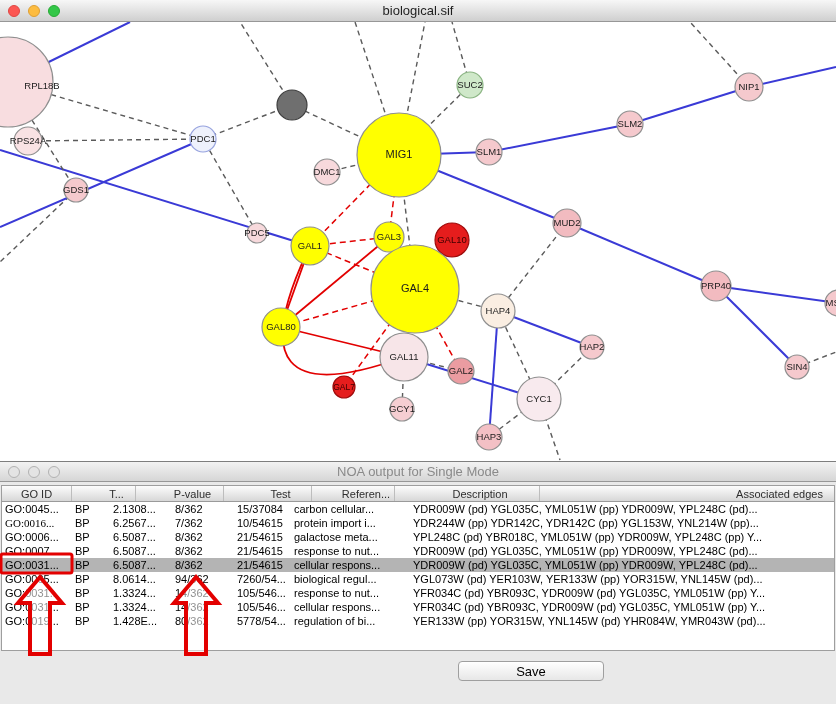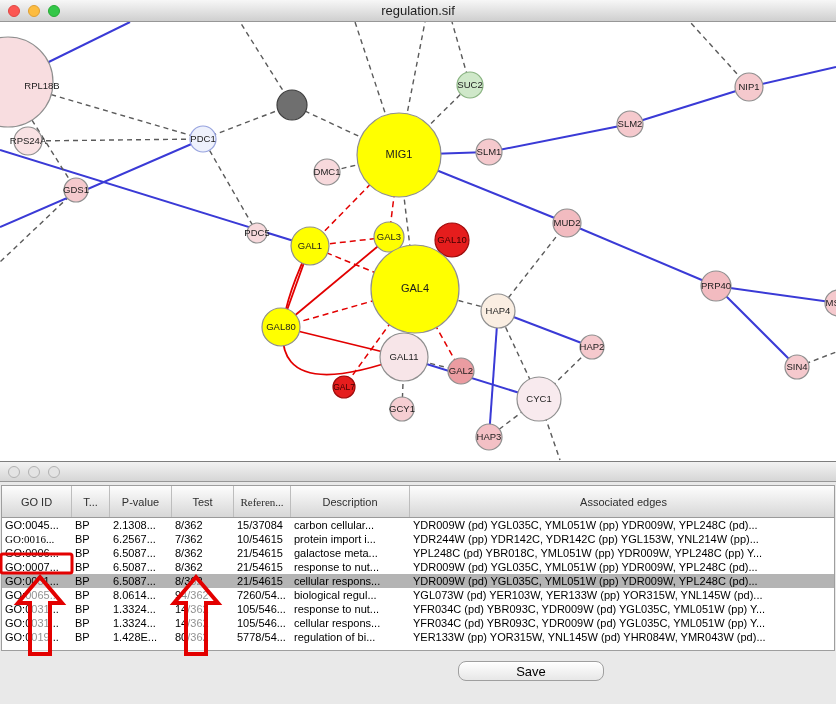--- a/index.html
+++ b/index.html
@@ -26,54 +26,54 @@
   #net-svg text{font-family:"Liberation Sans",sans-serif;}
 
   
   #bottom-window{position:absolute;left:0;top:461px;width:836px;height:243px;
     background:#e9e9e9;border-top:1px solid #7e7e7e;}
   #bottom-window .titlebar{height:20px;background:linear-gradient(#f2f2f2,#d6d6d6);color:#8a8a8a;}
 
   #noa-table{position:absolute;left:1px;top:23px;width:834px;height:166px;
     background:#ffffff;border:1px solid #9e9e9e;box-sizing:border-box;
     font-size:11px;overflow:hidden;}
-  .hdr{display:flex;height:32px;background:linear-gradient(#fdfdfd,#d7d7d7);
-    border-bottom:1px solid #9a9a9a;box-sizing:border-box;}
+  .hdr{display:flex;height:16px;background:linear-gradient(#fdfdfd,#d7d7d7);
+    border-bottom:1px solid #9a9a9a;box-sizing:border-box;gap:26px;}
   .hdr .c{display:flex;align-items:center;justify-content:center;
     border-right:1px solid #bdbdbd;box-sizing:border-box;color:#2e2e2e;
     white-space:nowrap;overflow:hidden;flex:none;}
   .trow{display:flex;height:14px;align-items:center;background:#ffffff;}
   .trow.selected{background:#b4b4b4;}
   .trow .c{padding-left:3px;box-sizing:border-box;white-space:nowrap;overflow:hidden;
     color:#000;flex:none;}
 
   .mac-btn{position:absolute;top:199px;height:20px;box-sizing:border-box;
     border:1px solid #9f9f9f;border-radius:4px;
     background:linear-gradient(#ffffff,#e7e7e7);
     font-family:"Liberation Sans",sans-serif;font-size:13px;color:#000;
     box-shadow:0 1px 0 rgba(255,255,255,.6) inset;}
-  #save-btn{left:458px;width:146px;border-radius:8px;}
+  #save-btn{left:458px;width:146px;}
   #cancel-btn{left:678px;width:145px;}
 
   #annotations{position:absolute;left:0;top:0;width:836px;height:243px;
     pointer-events:none;z-index:6;}
 </style>
 </head>
 <body>
 
 <div id="screen">
 
   <div id="top-window">
     <div class="titlebar">
       <div class="lights">
         <span class="light close"></span>
         <span class="light min"></span>
         <span class="light zoom"></span>
       </div>
-      <span>regulation.sif</span>
+      <span>biological.sif</span>
     </div>
     <div id="net-canvas">
       <svg id="net-svg" width="836" height="439" viewBox="0 0 836 439">
           <line x1="292" y1="83" x2="240" y2="0" stroke="#5a5a5a" stroke-width="1.4" fill="none" stroke-dasharray="5,4"></line>
           <line x1="399" y1="133" x2="355" y2="0" stroke="#5a5a5a" stroke-width="1.4" fill="none" stroke-dasharray="5,4"></line>
           <line x1="399" y1="133" x2="425" y2="0" stroke="#5a5a5a" stroke-width="1.4" fill="none" stroke-dasharray="5,4"></line>
           <line x1="470" y1="63" x2="452" y2="0" stroke="#5a5a5a" stroke-width="1.4" fill="none" stroke-dasharray="5,4"></line>
           <line x1="749" y1="65" x2="690" y2="0" stroke="#5a5a5a" stroke-width="1.4" fill="none" stroke-dasharray="5,4"></line>
           <line x1="797" y1="345" x2="836" y2="330" stroke="#5a5a5a" stroke-width="1.4" fill="none" stroke-dasharray="5,4"></line>
           <line x1="539" y1="377" x2="560" y2="438" stroke="#5a5a5a" stroke-width="1.4" fill="none" stroke-dasharray="5,4"></line>
@@ -182,29 +182,30 @@
     </div>
   </div>
 
   <div id="bottom-window">
     <div class="titlebar">
       <div class="lights">
         <span class="light inactive"></span>
         <span class="light inactive"></span>
         <span class="light inactive"></span>
       </div>
+      <span>NOA output for Single Mode</span>
     </div>
 
     <div id="noa-table">
         <div class="hdr">
           <div class="c" style="width: 70px;">GO ID</div>
           <div class="c" style="width: 38px;">T...</div>
           <div class="c" style="width: 62px;">P-value</div>
           <div class="c" style="width: 62px;">Test</div>
-          <div class="c" style="width: 57px; font-family: Liberation Serif, serif;">Referen...</div>
+          <div class="c" style="width: 57px;">Referen...</div>
           <div class="c" style="width: 119px;">Description</div>
           <div class="c" style="width: 428px;">Associated edges</div>
         </div>
         <div class="trow">
           <div class="c" style="width: 70px;">GO:0045...</div>
           <div class="c" style="width: 38px;">BP</div>
           <div class="c" style="width: 62px;">2.1308...</div>
           <div class="c" style="width: 62px;">8/362</div>
           <div class="c" style="width: 57px;">15/37084</div>
           <div class="c" style="width: 119px;">carbon cellular...</div>

